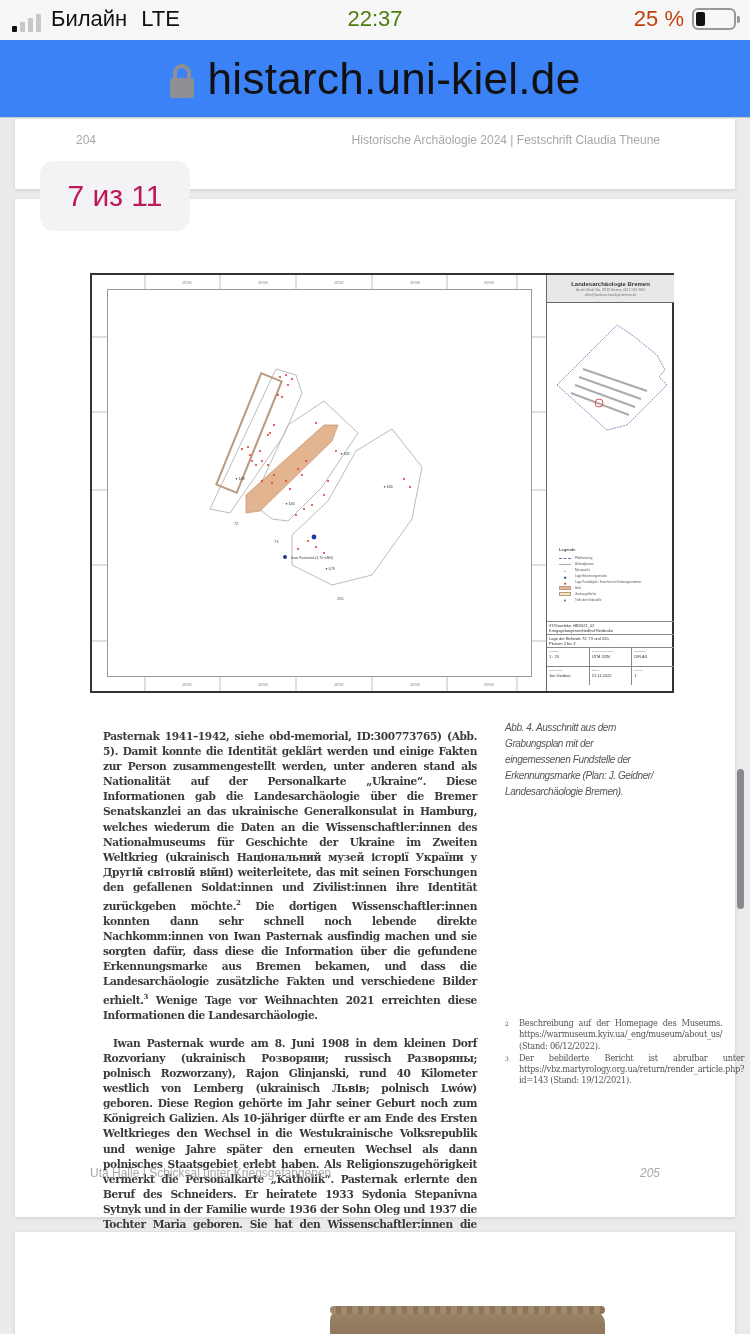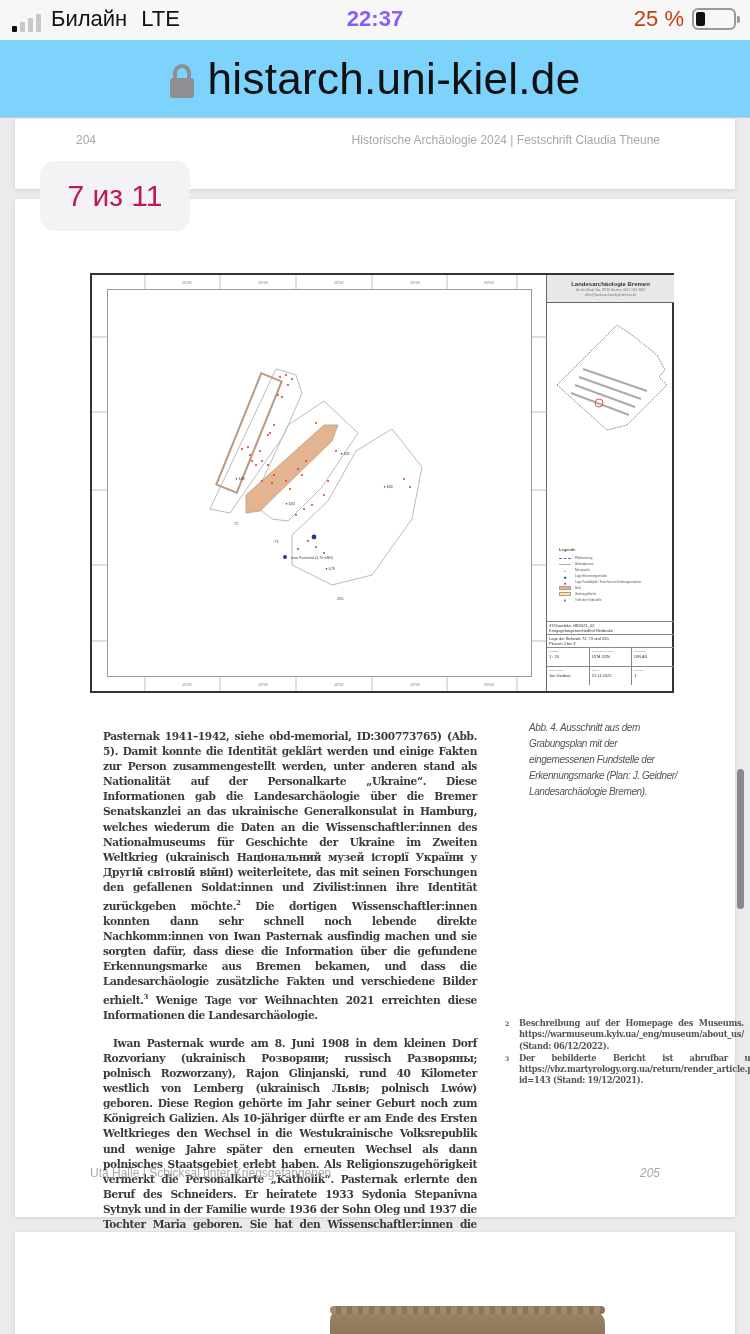--- a/index.html
+++ b/index.html
@@ -2,26 +2,26 @@
 <html><head>
 <meta charset="utf-8">
 <style>
   * { box-sizing: border-box; margin: 0; padding: 0; }
   html, body { width: 750px; height: 1334px; overflow: hidden; background: #ebebed; font-family: "Liberation Sans", sans-serif; }
   .status-bar { position: absolute; left: 0; top: 0; width: 750px; height: 40px; background: #f7f7f7; }
   .status-bar .left { position: absolute; left: 12px; top: 6px; display: flex; align-items: flex-end; font-size: 22px; color: #111; }
   .signal { display: flex; align-items: flex-end; gap: 3px; margin-right: 10px; height: 20px; }
   .signal span { display: block; width: 5px; background: #c8c8c8; border-radius: 1px; }
   .signal span.on { background: #111; }
-  .status-bar .time { position: absolute; left: 0; right: 0; top: 6px; text-align: center; font-size: 22px; font-weight: bold; color: #8b5cf6; }
+  .status-bar .time { position: absolute; left: 0; right: 0; top: 6px; text-align: center; font-size: 22px; font-weight: normal; color: #4d7c0f; }
   .status-bar .right { position: absolute; right: 14px; top: 6px; display: flex; align-items: center; font-size: 22px; color: #c2410c; }
   .battery { width: 44px; height: 22px; border: 2px solid #999; border-radius: 6px; margin-left: 8px; position: relative; padding: 2px; }
   .battery .fill { height: 100%; background: #111; border-radius: 2px; }
   .battery::after { content: ""; position: absolute; right: -6px; top: 6px; width: 3px; height: 7px; background: #999; border-radius: 0 2px 2px 0; }
-  .url-bar { position: absolute; left: 0; top: 40px; width: 750px; height: 78px; background: #7dd3fc; border-bottom: 1px solid #c9c9c9; display: flex; justify-content: center; align-items: center; }
+  .url-bar { position: absolute; left: 0; top: 40px; width: 750px; height: 78px; background: #3b82f6; border-bottom: 1px solid #c9c9c9; display: flex; justify-content: center; align-items: center; }
   .lock { width: 24px; height: 34px; position: relative; margin-right: 14px; margin-top: 4px; }
   .lock .shackle { position: absolute; left: 3px; top: 0; width: 18px; height: 18px; border: 4px solid #8e8e93; border-bottom: none; border-radius: 9px 9px 0 0; }
   .lock .body { position: absolute; left: 0; top: 14px; width: 24px; height: 20px; background: #8e8e93; border-radius: 3px; }
   .url-text { font-size: 44px; color: #111; letter-spacing: 0.3px; }
 
   .viewer { position: absolute; left: 0; top: 119px; width: 750px; height: 1215px; background: #ebebed; overflow: hidden; }
   .page { position: absolute; left: 15px; width: 720px; background: #fff; box-shadow: 0 1px 4px rgba(0,0,0,0.12); }
   .page-prev { top: -10px; height: 80px; }
   .page-cur { top: 80px; height: 1018px; }
   .page-next { top: 1113px; height: 200px; }
@@ -44,22 +44,22 @@
   .tb-cell { border-top: 1px solid #888; font-size: 4px; color: #333; padding: 1px 2px; line-height: 5px; }
   .tb-grid3 { display: flex; border-top: 1px solid #888; }
   .tb-grid3 div { flex: 1; font-size: 4px; color: #333; padding: 1px 2px; border-right: 1px solid #888; line-height: 5px; height: 18px; }
   .tb-grid3 div:last-child { border-right: none; }
   .tb-grid3 .lab { font-size: 2.5px; color: #888; display: block; }
 
   .body-text { position: absolute; left: 75px; top: 517px; width: 400px; font-family: "DejaVu Serif", serif; font-size: 10.6px; line-height: 15.1px; color: #3a3a3a; text-align: justify; font-weight: bold; letter-spacing: -0.35px; }
   .body-text p { margin: 13px; }
   .body-text p + p { text-indent: 10px; }
   .body-text sup { font-size: 7px; }
-  .caption { position: absolute; left: 490px; top: 521px; width: 150px; font-family: "Liberation Sans", sans-serif; font-style: italic; font-size: 10px; line-height: 16px; color: #555; letter-spacing: -0.4px; margin-left: 24px; }
-  .footnotes { position: absolute; left: 490px; top: 819px; width: 200px; font-family: "DejaVu Serif", serif; font-size: 8.3px; line-height: 11.3px; color: #555; font-weight: bold; letter-spacing: -0.3px; }
+  .caption { position: absolute; left: 490px; top: 521px; width: 150px; font-family: "Liberation Sans", sans-serif; font-style: italic; font-size: 10px; line-height: 16px; color: #555; letter-spacing: -0.4px; }
+  .footnotes { position: absolute; left: 490px; top: 819px; width: 200px; font-family: "DejaVu Serif", serif; font-size: 8.3px; line-height: 11.3px; color: #555; font-weight: normal; letter-spacing: -0.3px; }
   .footnote { display: flex; margin-bottom: 1px; }
   .footnote .num { width: 14px; font-size: 6px; flex: none; }
   .footnote .txt { flex: 1; text-align: justify; }
 
   .caption5 { position: absolute; left: 60px; top: 70px; width: 170px; font-family: "Liberation Sans", sans-serif; font-style: italic; font-size: 10px; line-height: 13px; color: #444; letter-spacing: -0.4px; margin-top: 40px; }
   .photo { position: absolute; left: 315px; top: 78px; width: 275px; height: 80px; border-radius: 10px 14px 0 0; background: linear-gradient(180deg, #9c8467 0%, #8a7356 40%, #7a6448 100%); }
   .photo::before { content: ""; position: absolute; left: 0; right: 0; top: -4px; height: 8px; background: repeating-linear-gradient(90deg, #a08a6d 0 6px, #8d7657 6px 11px); border-radius: 6px; }
 
   .scrollbar { position: absolute; right: 6px; top: 650px; width: 7px; height: 140px; background: #8a8a8e; border-radius: 4px; z-index: 11; }
 </style>

